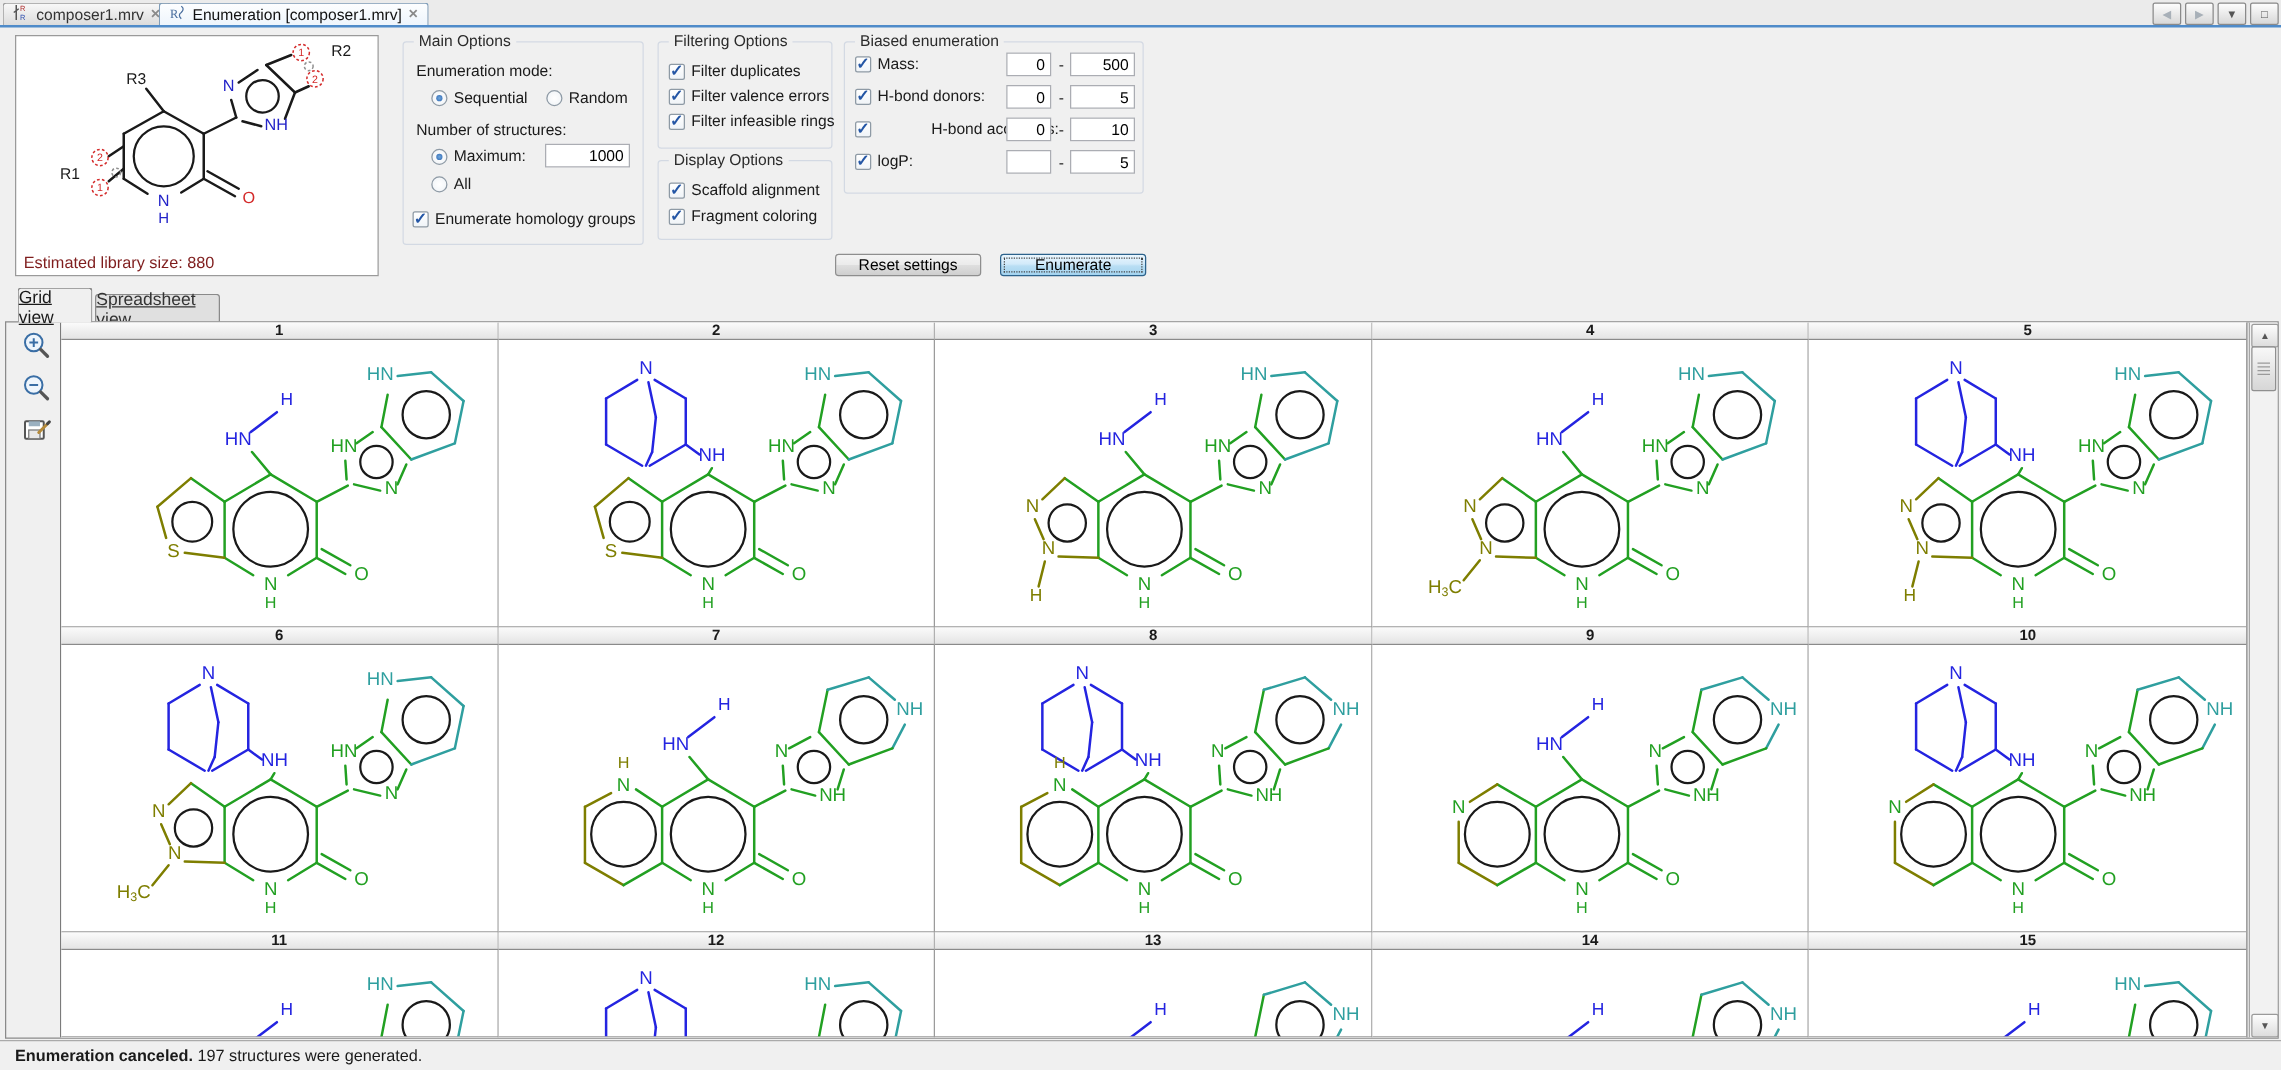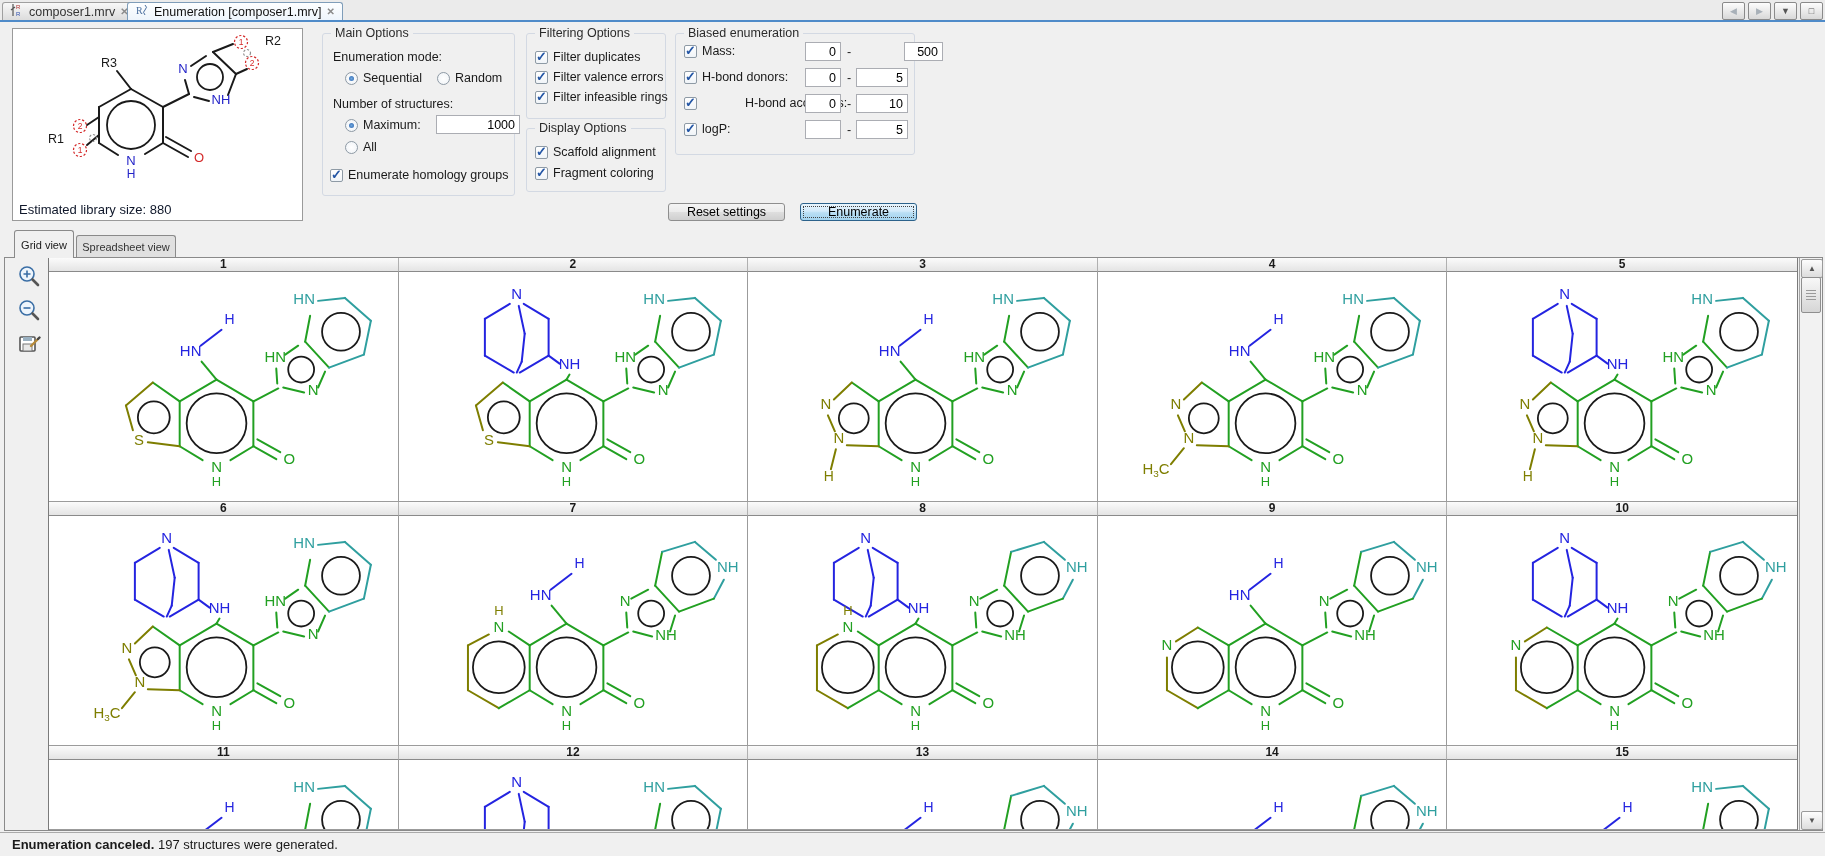--- a/index.html
+++ b/index.html
@@ -14,21 +14,21 @@
   .doctab.inactive{background:linear-gradient(#f8f8f8,#dcdcdc);color:#333;}
   .doctab.active{background:linear-gradient(#fdfeff,#eef5fc);border-color:#7f9db9;color:#111;}
   .tclose{font-size:10px;font-weight:bold;color:#8a8a8a;line-height:10px;}
   .winbtns{position:absolute;right:2px;top:2px;display:flex;gap:3px;}
   .wbtn{width:21px;height:16px;border:1px solid #8a8a8a;border-radius:2px;font-size:9px;
         background:linear-gradient(#fdfdfd,#d8d8d8);display:flex;align-items:center;justify-content:center;color:#555;}
   .wbtn.dis{color:#a8b0b8;}
   
   .preview{position:absolute;left:12px;top:28px;width:291px;height:193px;background:#fff;
            border:1px solid #9a9a9a;box-sizing:border-box;}
-  .prevcap{position:absolute;left:6px;bottom:3px;font-size:13px;color:#0f172a;}
+  .prevcap{position:absolute;left:6px;bottom:3px;font-size:13px;color:#7f1d1d;}
   
   .gb{position:absolute;border:1px solid #d3d9e3;border-radius:3px;box-sizing:border-box;}
   .gbcap{position:absolute;top:-8px;left:8px;background:#f0f0f0;padding:0 4px;font-size:12.5px;color:#2b2b2b;white-space:nowrap;}
   .row{position:absolute;display:flex;align-items:center;gap:5px;font-size:12.5px;white-space:nowrap;}
   .cb{width:13px;height:13px;background:linear-gradient(#fff,#f0f4f8);border:1px solid #8e9aa5;
       border-radius:2px;position:relative;flex:none;box-sizing:border-box;}
   .cb.on::after{content:"✓";position:absolute;left:0px;top:-3px;font-size:13px;font-weight:bold;color:#2456a5;}
   .rd{width:13px;height:13px;border:1px solid #8e9aa5;border-radius:50%;background:radial-gradient(#fff,#eef2f6);
       position:relative;flex:none;box-sizing:border-box;}
   .rd.on::after{content:"";position:absolute;left:3px;top:3px;width:5px;height:5px;border-radius:50%;
@@ -36,21 +36,21 @@
   .tin{height:19px;border:1px solid #abadb3;font-size:12.5px;text-align:right;padding:0 4px;
        box-sizing:border-box;font-family:"Liberation Sans",sans-serif;background:#fff;}
   
   .btn{position:absolute;height:18px;border:1px solid #8e8e8e;border-radius:3px;font-size:12.5px;
        font-family:"Liberation Sans",sans-serif;
        background:linear-gradient(#f4f4f4,#ebebeb 48%,#dedede 52%,#cfcfcf);}
   .btn.focused{background:linear-gradient(#e9f5fd,#d2eafa 45%,#b9def4 55%,#a3d3ef);
        border-color:#2c628b;outline:1px dotted #444;outline-offset:-4px;}
   
   .vtab{position:absolute;border:1px solid #8a8a8a;border-bottom:none;border-radius:3px 3px 0 0;
-        font-size:11px;display:flex;align-items:center;justify-content:center;box-sizing:border-box;}
+        font-size:14px;display:flex;align-items:center;justify-content:flex-start;box-sizing:border-box;text-decoration:underline;}
   .vtab.active{background:#f0f0f0;z-index:5;}
   .vtab.inactive{background:#e0e0e0;color:#333;}
   
   .panel{position:absolute;left:4px;top:257px;width:1819px;height:574px;background:#f0f0f0;
          border:1px solid #8a8a8a;box-sizing:border-box;}
   .tbtn{position:absolute;left:10px;width:28px;height:28px;display:flex;align-items:center;justify-content:center;}
   .gridtable{position:absolute;left:43px;top:0px;width:1750px;height:572px;background:#fff;
              border-right:1px solid #7b7b7b;border-left:1px solid #7b7b7b;box-sizing:border-box;
              display:grid;grid-template-columns:repeat(5,1fr);
              grid-template-rows:14px 230px 14px 230px 14px 70px;overflow:hidden;}
@@ -161,21 +161,21 @@
     </div>
     <div class="row" style="left:114px;top:37px;">
       <span class="rd"></span>
       <span>Random</span>
     </div>
     <div class="row" style="left:10px;top:63px;">Number of structures:</div>
     <div class="row" style="left:22px;top:84px;">
       <span class="rd on"></span>
       <span>Maximum:</span>
     </div>
-    <input class="tin" style="position: absolute; left: 113px; top: 81px; width: 84px;" value="1000">
+    <input class="tin" style="position: absolute; left: 113px; top: 81px; width: 68px;" value="1000">
     <div class="row" style="left:22px;top:106px;">
       <span class="rd"></span>
       <span>All</span>
     </div>
     <div class="row" style="left:7px;top:134px;">
       <span class="cb on"></span>
       <span>Enumerate homology groups</span>
     </div>
   </div>
 
@@ -212,21 +212,21 @@
   </div>
 
   <div class="gb" style="left:675px;top:33px;width:240px;height:122px;">
     <span class="gbcap">Biased enumeration</span>
     <div id="biased-rows">
         <div class="row" style="left: 8px; top: 10px;">
           <span class="cb on"></span>
           <span>Mass:</span>
           <input class="tin" value="0" style="position: absolute; left: 121px; top: -2px; width: 36px;">
           <span style="position: absolute; left: 163px; top: 1px;">-</span>
-          <input class="tin" value="500" style="position: absolute; left: 172px; top: -2px; width: 39px; margin-left: 48px;">
+          <input class="tin" value="500" style="position: absolute; left: 172px; top: -2px; width: 52px;">
         </div>
         <div class="row" style="left: 8px; top: 36px;">
           <span class="cb on"></span>
           <span>H-bond donors:</span>
           <input class="tin" value="0" style="position: absolute; left: 121px; top: -2px; width: 36px;">
           <span style="position: absolute; left: 163px; top: 1px;">-</span>
           <input class="tin" value="5" style="position: absolute; left: 172px; top: -2px; width: 52px;">
         </div>
         <div class="row" style="left: 8px; top: 62px; gap: 48px;">
           <span class="cb on"></span>

